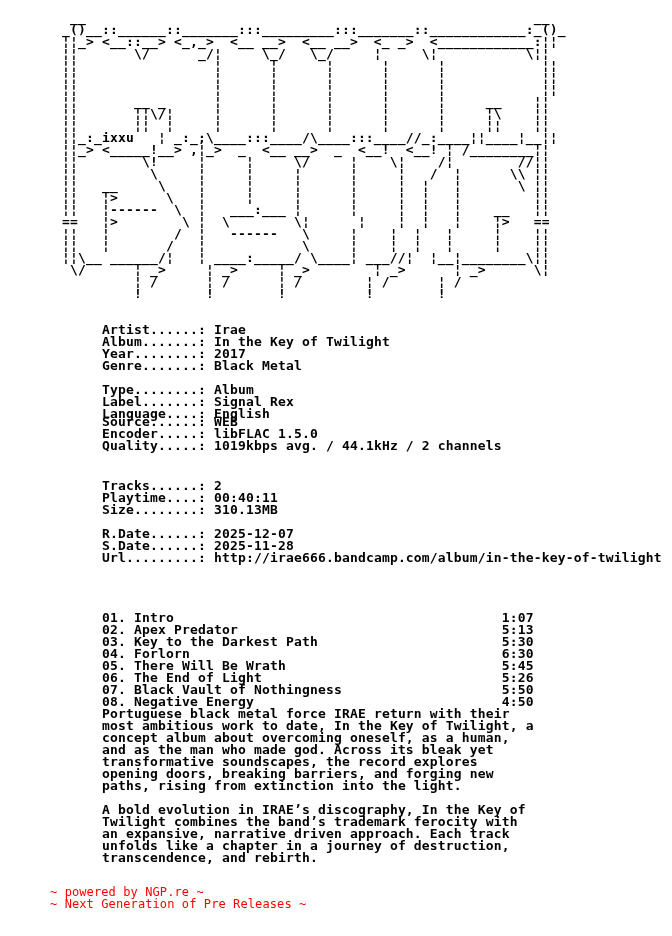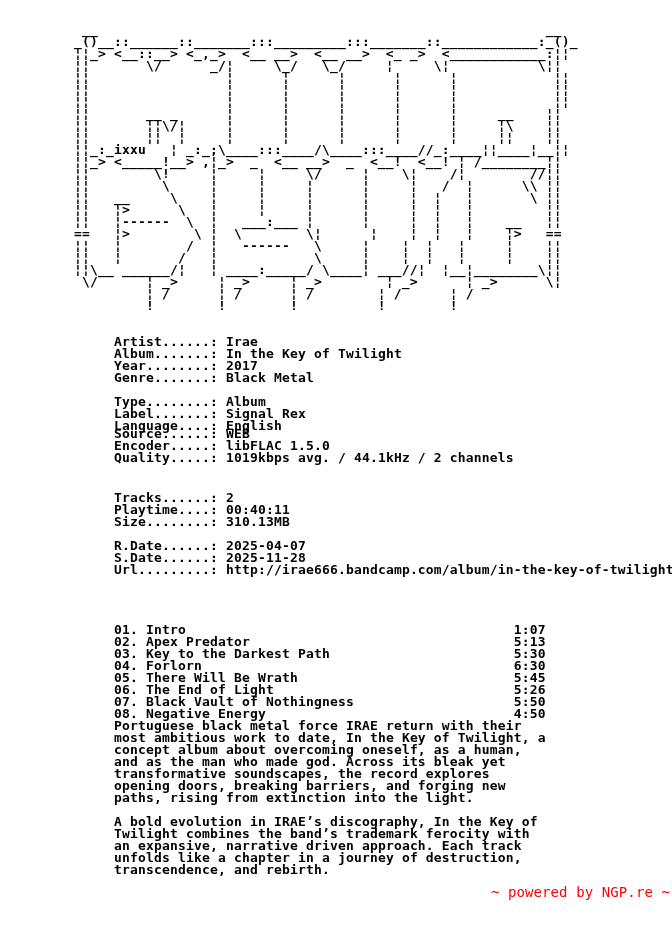--- a/index.html
+++ b/index.html
@@ -1,30 +1,30 @@
 <!DOCTYPE html>
 <html><head>
 <meta charset="utf-8">
 <style>
   html,body{margin:0;padding:0;}
   body{
     width:672px;height:936px;background:#ffffff;position:relative;overflow:hidden;
     font-family:"DejaVu Sans Mono",monospace;
   }
   pre.nfo{
-    margin:12px;position:absolute;left:102px;top:0;
+    margin:0;position:absolute;left:102px;top:0;
     font-family:"DejaVu Sans Mono",monospace;
     font-weight:bold;font-size:13px;line-height:12px;letter-spacing:.17px;
     color:#000;white-space:pre;
   }
   pre.art{left:62px;top:12px;}
   .footer{
-    position:absolute;left:50px;top:886px;width:620px;text-align:right;
+    position:absolute;left:50px;top:886px;width:620px;text-align:left;
     font-family:"DejaVu Sans Mono",monospace;
-    font-weight:normal;font-size:14px;line-height:12px;letter-spacing:.1px;
+    font-weight:normal;font-size:12px;line-height:12px;letter-spacing:.1px;
   }
 </style>
 </head>
 <body>
 
 <pre class="nfo art" id="art"> __                                                        __
 _()__::______::_______:::_________:::_______::____________:_()_
 ¦¦_&gt; &lt;__::__&gt; &lt;_,_&gt;  &lt;__ __&gt;  &lt;__ __&gt;  &lt;_ _&gt;  &lt;____________:¦¦
 ¦¦       \/      _/¦     \_/   \_/     ¦     \¦           \¦¦
 ¦¦                 ¦      ¦      ¦      ¦      ¦            ¦¦
@@ -54,21 +54,21 @@
 Genre.......: Black Metal</pre>
 <pre class="nfo" id="info1" style="top:384px">Type........: Album
 Label.......: Signal Rex
 Language....: English</pre>
 <pre class="nfo" id="info2" style="top:416px">Source......: WEB
 Encoder.....: libFLAC 1.5.0
 Quality.....: 1019kbps avg. / 44.1kHz / 2 channels</pre>
 <pre class="nfo" id="info3" style="top:480px">Tracks......: 2
 Playtime....: 00:40:11
 Size........: 310.13MB</pre>
-<pre class="nfo" id="info4" style="top:528px">R.Date......: 2025-04-07
+<pre class="nfo" id="info4" style="top:528px">R.Date......: 2025-12-07
 S.Date......: 2025-11-28
 Url.........: http://irae666.bandcamp.com/album/in-the-key-of-twilight</pre>
 
 <pre class="nfo" id="tracks" style="top:612px">01. Intro                                         1:07
 02. Apex Predator                                 5:13
 03. Key to the Darkest Path                       5:30
 04. Forlorn                                       6:30
 05. There Will Be Wrath                           5:45
 06. The End of Light                              5:26
 07. Black Vault of Nothingness                    5:50
@@ -82,13 +82,14 @@
 opening doors, breaking barriers, and forging new
 paths, rising from extinction into the light.</pre>
 <pre class="nfo" style="top:804px">A bold evolution in IRAE’s discography, In the Key of
 Twilight combines the band’s trademark ferocity with
 an expansive, narrative driven approach. Each track
 unfolds like a chapter in a journey of destruction,
 transcendence, and rebirth.</pre>
 
 <div class="footer" id="footer" style="color: rgb(255, 0, 0);">
   <div>~ powered by NGP.re ~</div>
+  <div>~ Next Generation of Pre Releases ~</div>
 </div>
 
 </body></html>

